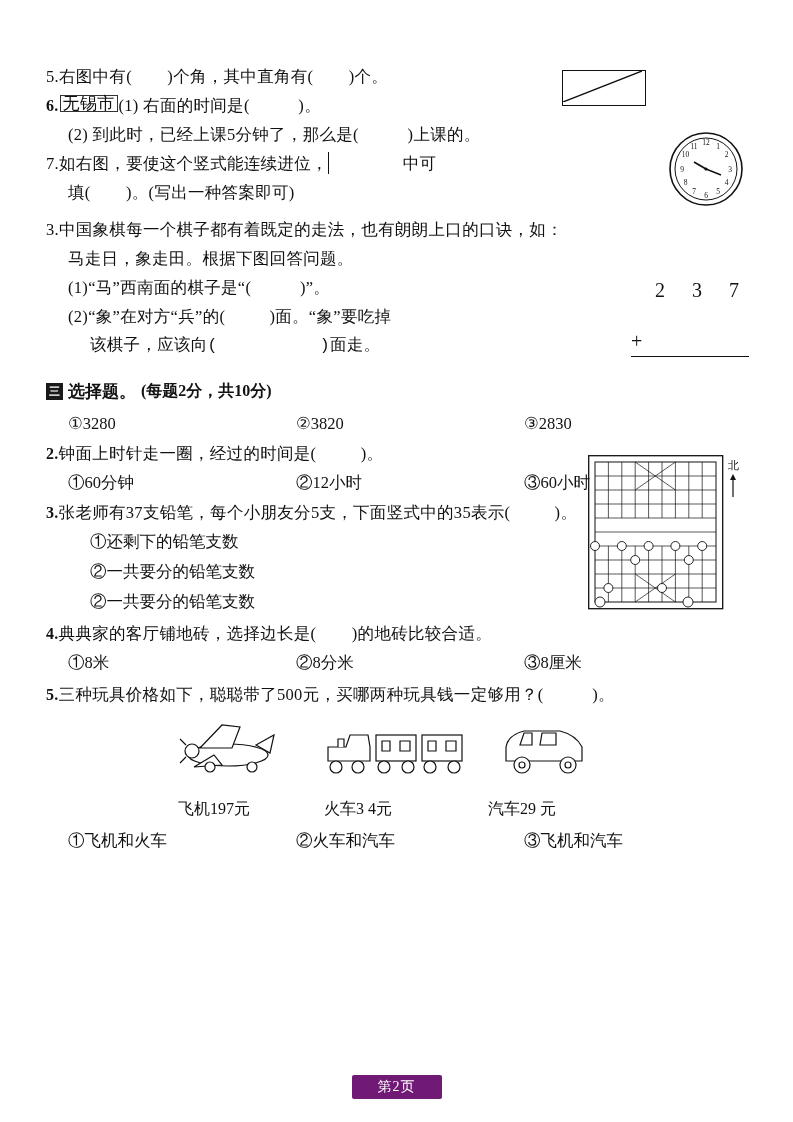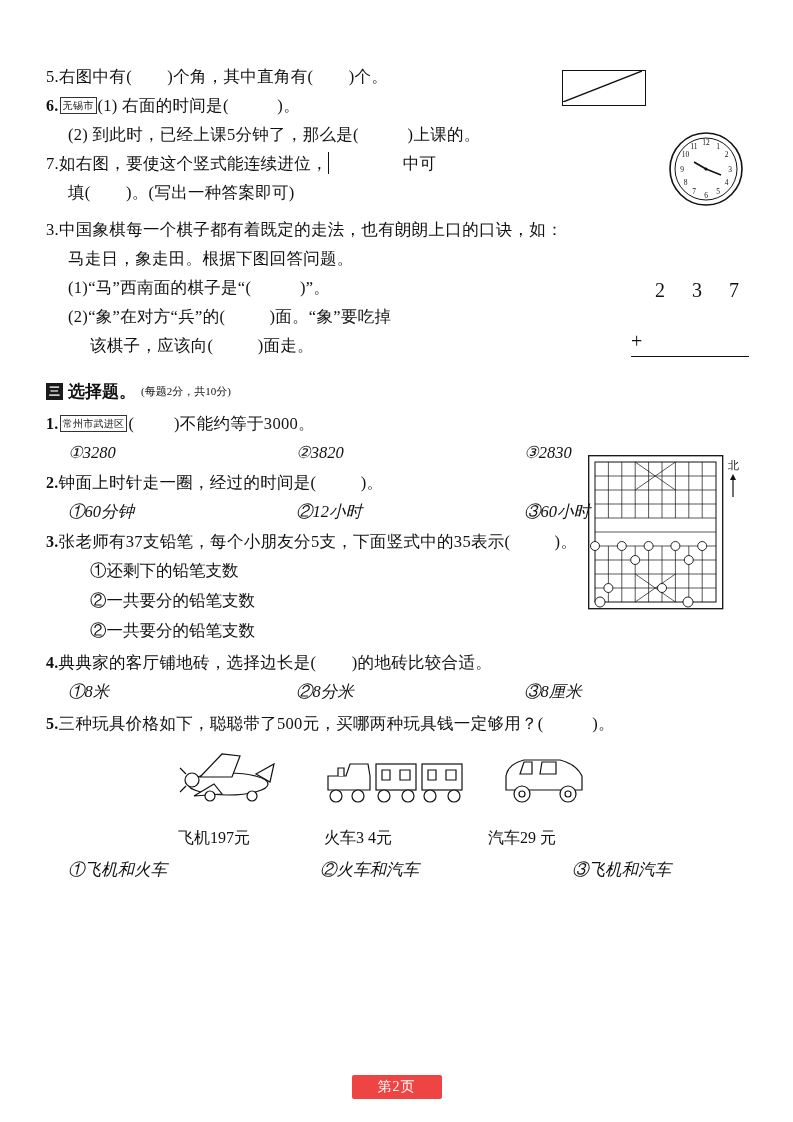--- a/index.html
+++ b/index.html
@@ -36,25 +36,25 @@
     font-size: 16.5px;
     line-height: 29px;
     white-space: pre-wrap;
     letter-spacing: 0.3px;
   }
   .num {
     font-weight: bold;
     font-size: 16px;
   }
   .indent1 { padding-left: 22px; }
-  .indent2 { padding-left: 44px; }
+  .indent2 { padding-left: 44px; font-family: Liberation Mono, monospace; }
   .citybox {
     display: inline-block;
     border: 1px solid #333;
-    font-size: 10px;
+    font-size: 17px;
     padding: 0px 2px;
     line-height: 15px;
     vertical-align: 2px;
     margin: 0 1px;
   }
   
   .section-head {
     margin-top: 20px;
     margin-bottom: 6px;
     font-size: 17px;
@@ -68,46 +68,45 @@
     width: 17px;
     height: 17px;
     background: #1a1a1a;
     color: #ffffff;
     font-size: 11px;
     line-height: 17px;
     text-align: center;
     font-weight: bold;
   }
   .section-head .pts {
-    font-weight: normal;
-    font-size: 11px;
+    font-weight: bold;
+    font-size: 16px;
   }
   
   .opts {
     display: flex;
     font-size: 16.5px;
     line-height: 30px;
     padding-left: 22px;
-    font-style: italic;
   }
   .opts span:nth-child(1) { width: 228px; }
   .opts span:nth-child(2) { width: 228px; }
   
   .optcol { font-size: 16.5px; line-height: 30px; padding-left: 44px; }
 
   
   .footer {
     position: absolute;
     left: 0; bottom: 23px;
     width: 793px;
     text-align: center;
   }
   .footer .pill {
     display: inline-block;
-    background: #ef4444;
+    background: #701a75;
     color: #fff;
     font-size: 14px;
     padding: 3px 26px;
     border-radius: 2px;
     letter-spacing: 1px;
   }
   
   .rect-diag {
     position: absolute;
     left: 516px; top: 8px;
@@ -262,21 +261,20 @@
       </div>
     </div>
 
     <div class="section-head">
       <span class="sec-icon">三</span>
       <span>选择题。</span>
       <span class="pts">(每题2分，共10分)</span>
     </div>
 
     <div class="q">
-      <span class="line"><span class="num">1.</span><span class="citybox">常州市武进区</span><span>(         )不能约等于3000。</span></span>
       <div class="opts">
         <span>①3280</span>
         <span>②3820</span>
         <span>③2830</span>
       </div>
     </div>
 
     <div class="q">
       <span class="line"><span class="num">2.</span><span>钟面上时针走一圈，经过的时间是(          )。</span></span>
       <div class="opts">
@@ -352,21 +350,21 @@
           </g>
         </svg>
       </div>
 
       <div class="toylabels">
         <span style="width:146px;">飞机197元</span>
         <span style="width:164px;">火车3    4元</span>
         <span>汽车29    元</span>
       </div>
 
-      <div class="opts" style="margin-top:6px;gap:24px;">
+      <div class="opts" style="margin-top:6px;">
         <span>①飞机和火车</span>
         <span>②火车和汽车</span>
         <span>③飞机和汽车</span>
       </div>
     </div>
 
   </div>
 
   <div class="footer">
     <span class="pill">第2页</span>

